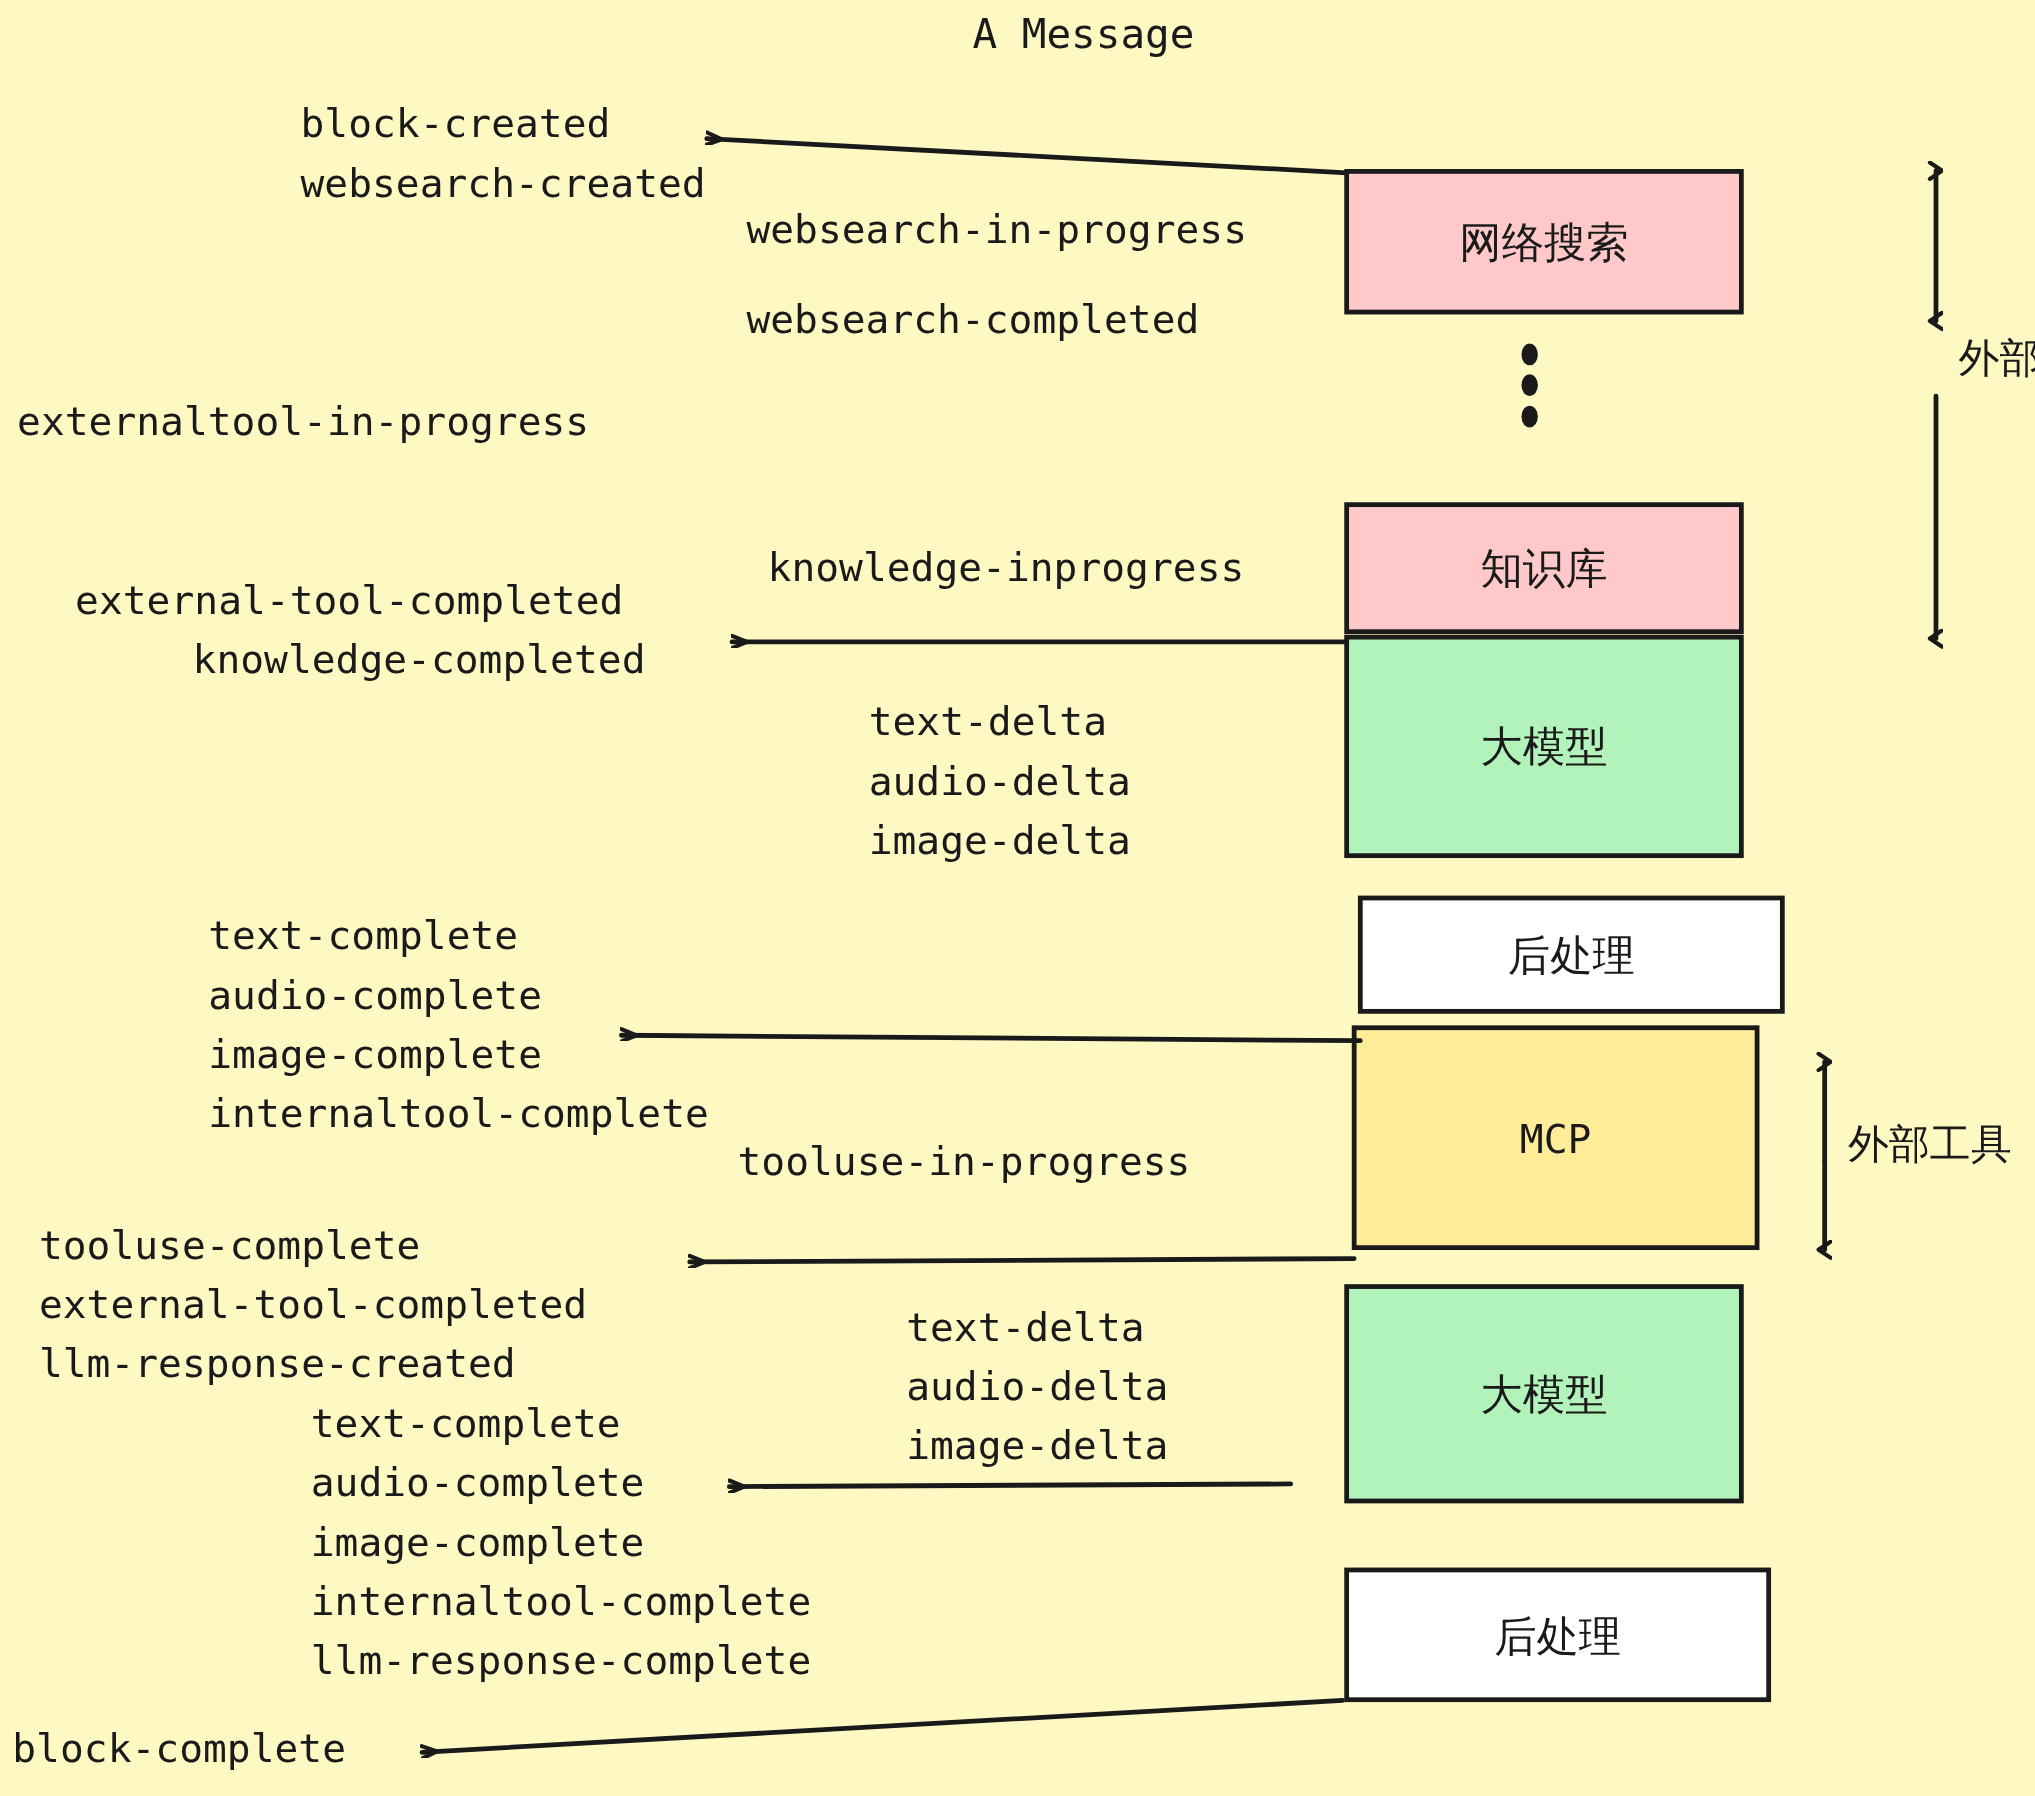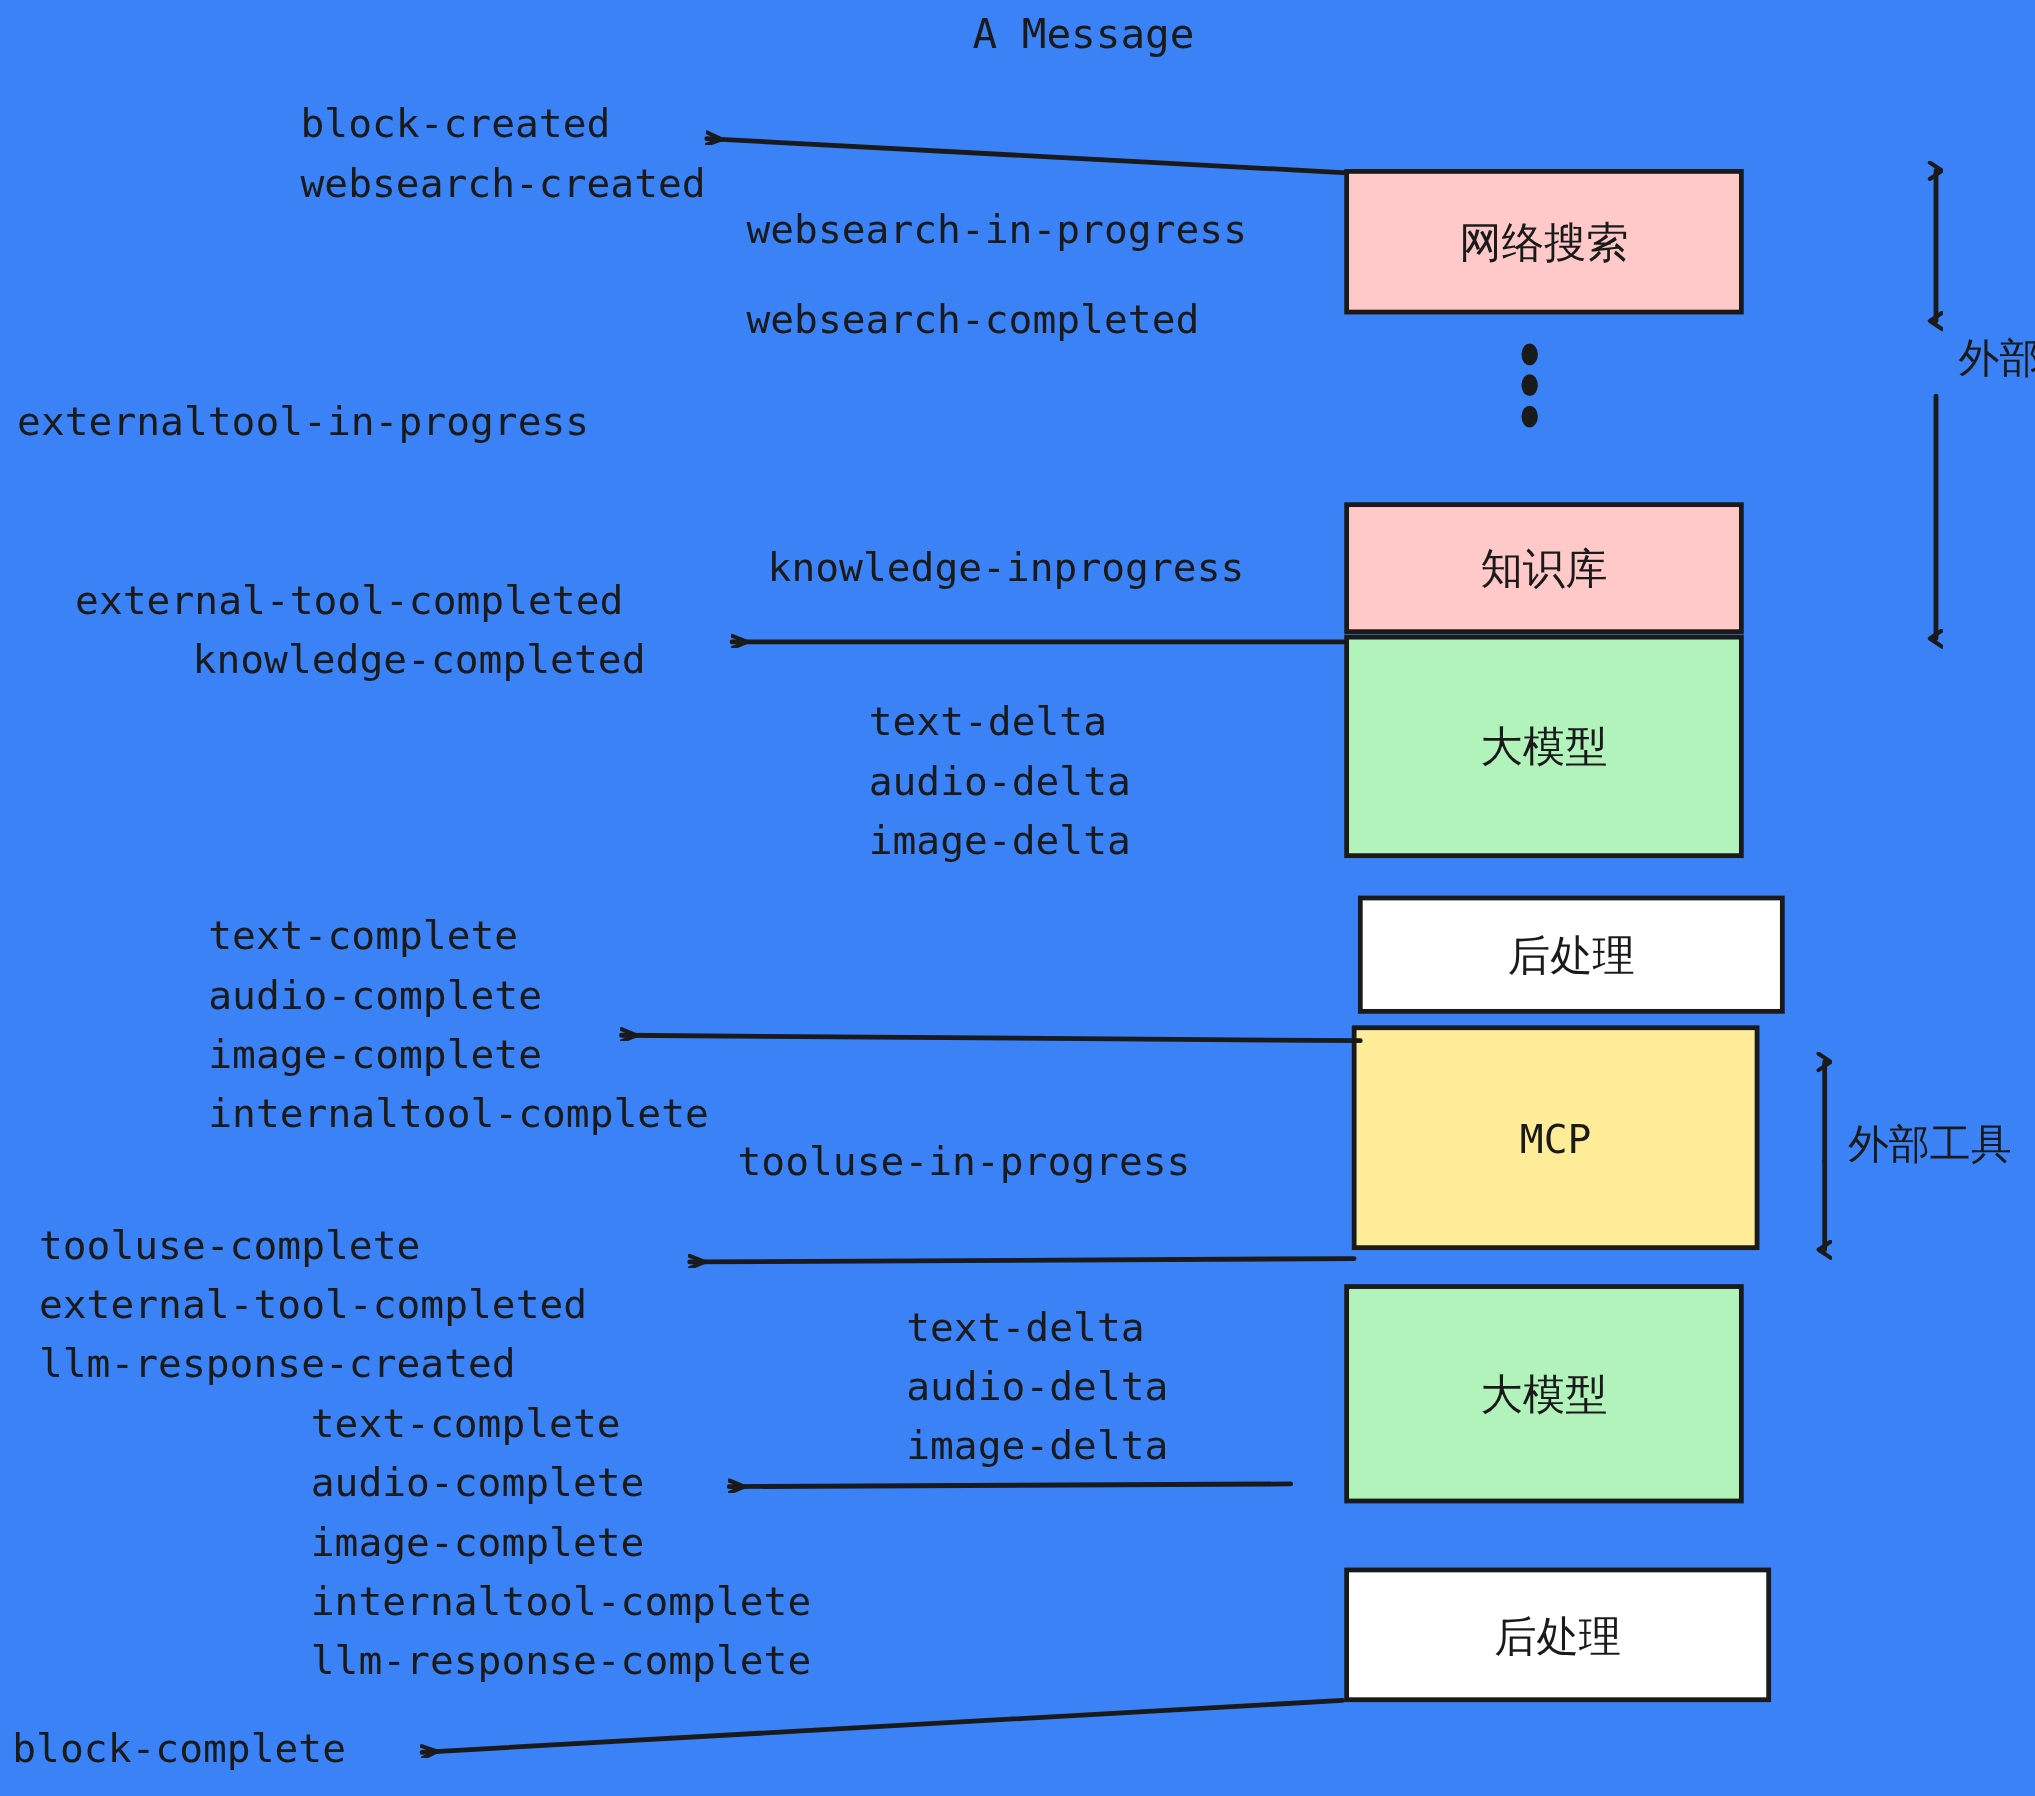--- a/index.html
+++ b/index.html
@@ -1,17 +1,17 @@
 <!DOCTYPE html>
 <html style="font-size:11px"><head>
 <meta charset="utf-8">
 <style>
   html,body{margin:0;padding:0;background:#ffffff;}
   body{width:2035px;height:1796px;font-family:"DejaVu Sans Mono",monospace;}
-  #stage{position:relative;width:2035px;height:1796px;overflow:hidden;background:#3b82f6;}
+  #stage{position:relative;width:2035px;height:1796px;overflow:hidden;background:#fef9c3;}
   svg#diagram{position:absolute;left:0;top:0;width:2035px;height:1796px;}
   .evt{font-family:"DejaVu Sans Mono","Liberation Mono",monospace;font-size:58px;fill:#1a1a1a;letter-spacing:0px;}
   .title{font-family:"DejaVu Sans Mono","Liberation Mono",monospace;font-size:60px;fill:#1a1a1a;}
   .boxlabel{font-family:"DejaVu Sans","Liberation Sans",sans-serif;font-size:62px;fill:#1a1a1a;}
   .boxlabel-mono{font-family:"DejaVu Sans Mono","Liberation Mono",monospace;font-size:58px;fill:#1a1a1a;}
   .sidelabel{font-family:"DejaVu Sans","Liberation Sans",sans-serif;font-size:60px;fill:#1a1a1a;}
   .bx{stroke:#1a1a1a;stroke-width:7;}
   .ln{stroke:#1a1a1a;stroke-width:7;fill:none;stroke-linecap:round;}
   .dot{fill:#1a1a1a;}
 </style>

